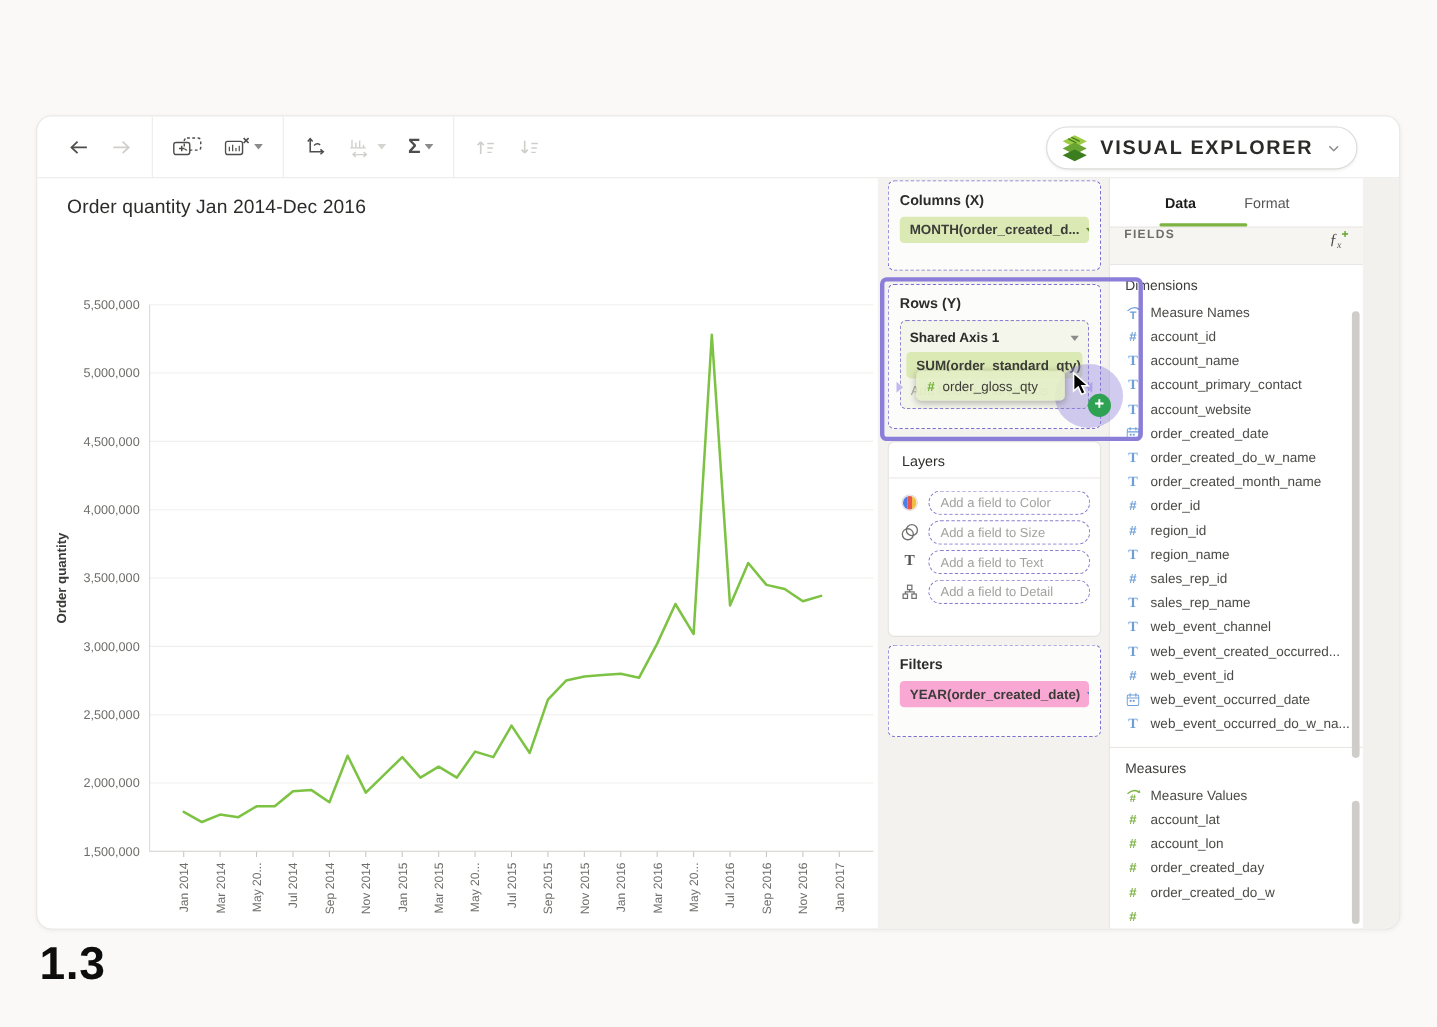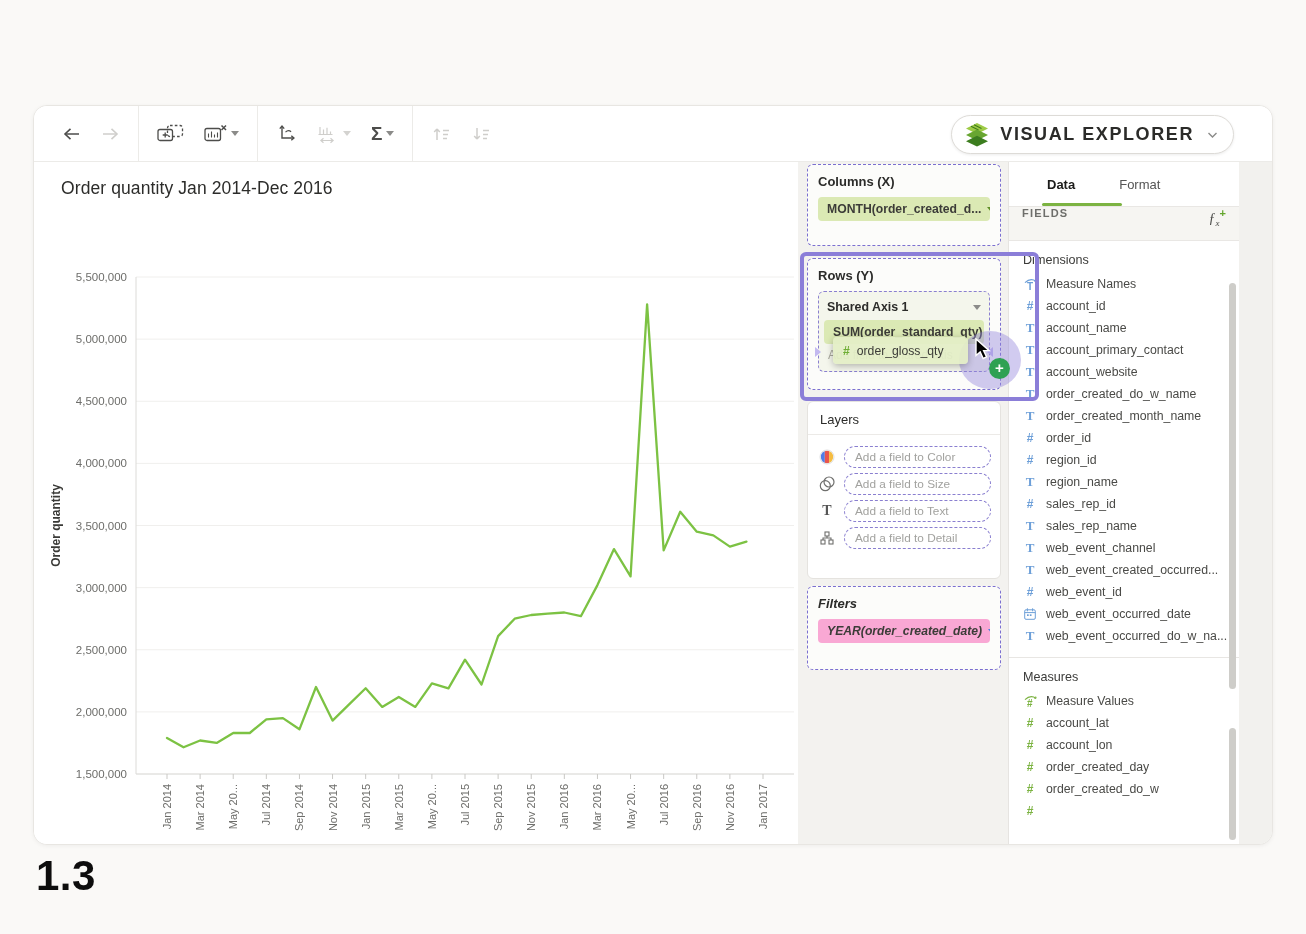--- a/index.html
+++ b/index.html
@@ -87,25 +87,25 @@
   .mark-row .pill-caret { color:#8b8b89; }
   .slots { padding:8px 9px 6px; }
   .slot-row { display:flex; align-items:center; gap:7px; height:27px;justify-content:flex-end; }
   .slot-icon { width:20px; display:flex; justify-content:center; color:#6f6f6d; }
   .slot-T { font-family:"Liberation Serif", serif; font-size:14px; font-weight:700; color:#555; }
   .slot-pill {
     flex:1; height:22px; border:1.3px dashed #8a7fd0; border-radius:12px; background:#fff;
     display:flex; align-items:center; padding-left:10px; font-size:11.8px; color:#a2a29f; cursor:pointer;
     white-space:nowrap;
   }
-  .box-filters { top:424px; height:84px;font-style:italic; }
+  .box-filters { top:424px; height:84px; }
   
   .fields-panel { position:absolute; left:975px; top:56px; width:230px; bottom:0; background:#fff; }
   .right-gutter { position:absolute; left:1205px; top:56px; right:0; bottom:0; background:#f2f1ee; }
-  .tabs { height:44px; display:flex; align-items:center; padding-left:38px; gap:44px; position:relative; }
+  .tabs { height:44px; display:flex; align-items:center; padding-left:38px; gap:44px; position:relative;margin-left:12px; }
   .tab { font-size:13px; color:#555; cursor:pointer; }
   .tab.active { font-weight:700; color:#1c1c1a; }
   .tab-underline { position:absolute; left:33px; bottom:0; width:80px; height:3px; background:#7cb342; border-radius:2px; }
   .fields-bar {
     height:35px; background:#f6f5f2; border-top:1px solid #e9e7e4; border-bottom:1px solid #e9e7e4;
     display:flex; justify-content:space-between; padding:0 13px;
   }
   .fields-bar-label { font-size:11px; font-weight:700; letter-spacing:1.2px; color:#6e6e6b; }
   .fx { font-family:"Liberation Serif", serif; font-style:italic; font-size:14px; color:#4a4a48; cursor:pointer; }
   .fx sub { font-size:9px; }
@@ -457,20 +457,31 @@
         </div>
         <div class="fld-item dim">
           <span class="fi fi-text">T</span>
           <span class="label">account_primary_contact</span>
         </div>
         <div class="fld-item dim">
           <span class="fi fi-text">T</span>
           <span class="label">account_website</span>
         </div>
         <div class="fld-item dim">
+          <span class="fi">
+            <svg width="12" height="12" viewBox="0 0 12 12" fill="none" stroke="currentColor" stroke-width="1">
+              <rect x="0.7" y="1.8" width="10.6" height="9.5" rx="1.3"></rect>
+              <path d="M3.4 0.3v3M8.6 0.3v3M0.7 4.6h10.6"></path>
+              <rect x="3" y="6.3" width="1.7" height="1.7" fill="currentColor" stroke="none"></rect>
+              <rect x="5.8" y="6.3" width="1.7" height="1.7" fill="currentColor" stroke="none"></rect>
+            </svg>
+          </span>
+          <span class="label">order_created_date</span>
+        </div>
+        <div class="fld-item dim">
           <span class="fi fi-text">T</span>
           <span class="label">order_created_do_w_name</span>
         </div>
         <div class="fld-item dim">
           <span class="fi fi-text">T</span>
           <span class="label">order_created_month_name</span>
         </div>
         <div class="fld-item dim">
           <span class="fi">#</span>
           <span class="label">order_id</span>

